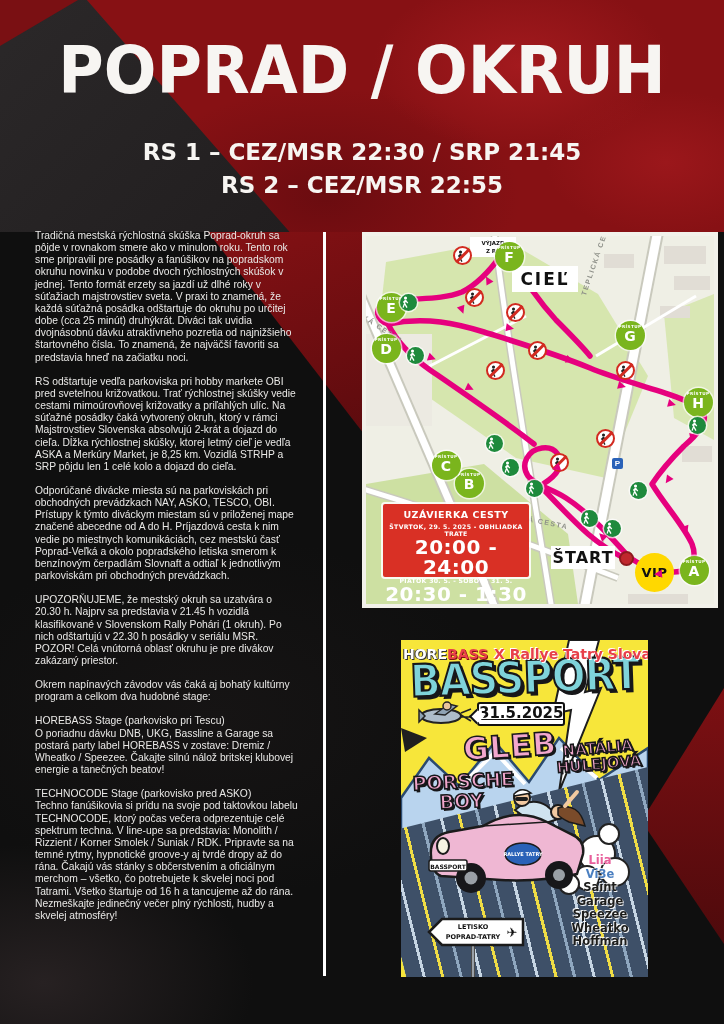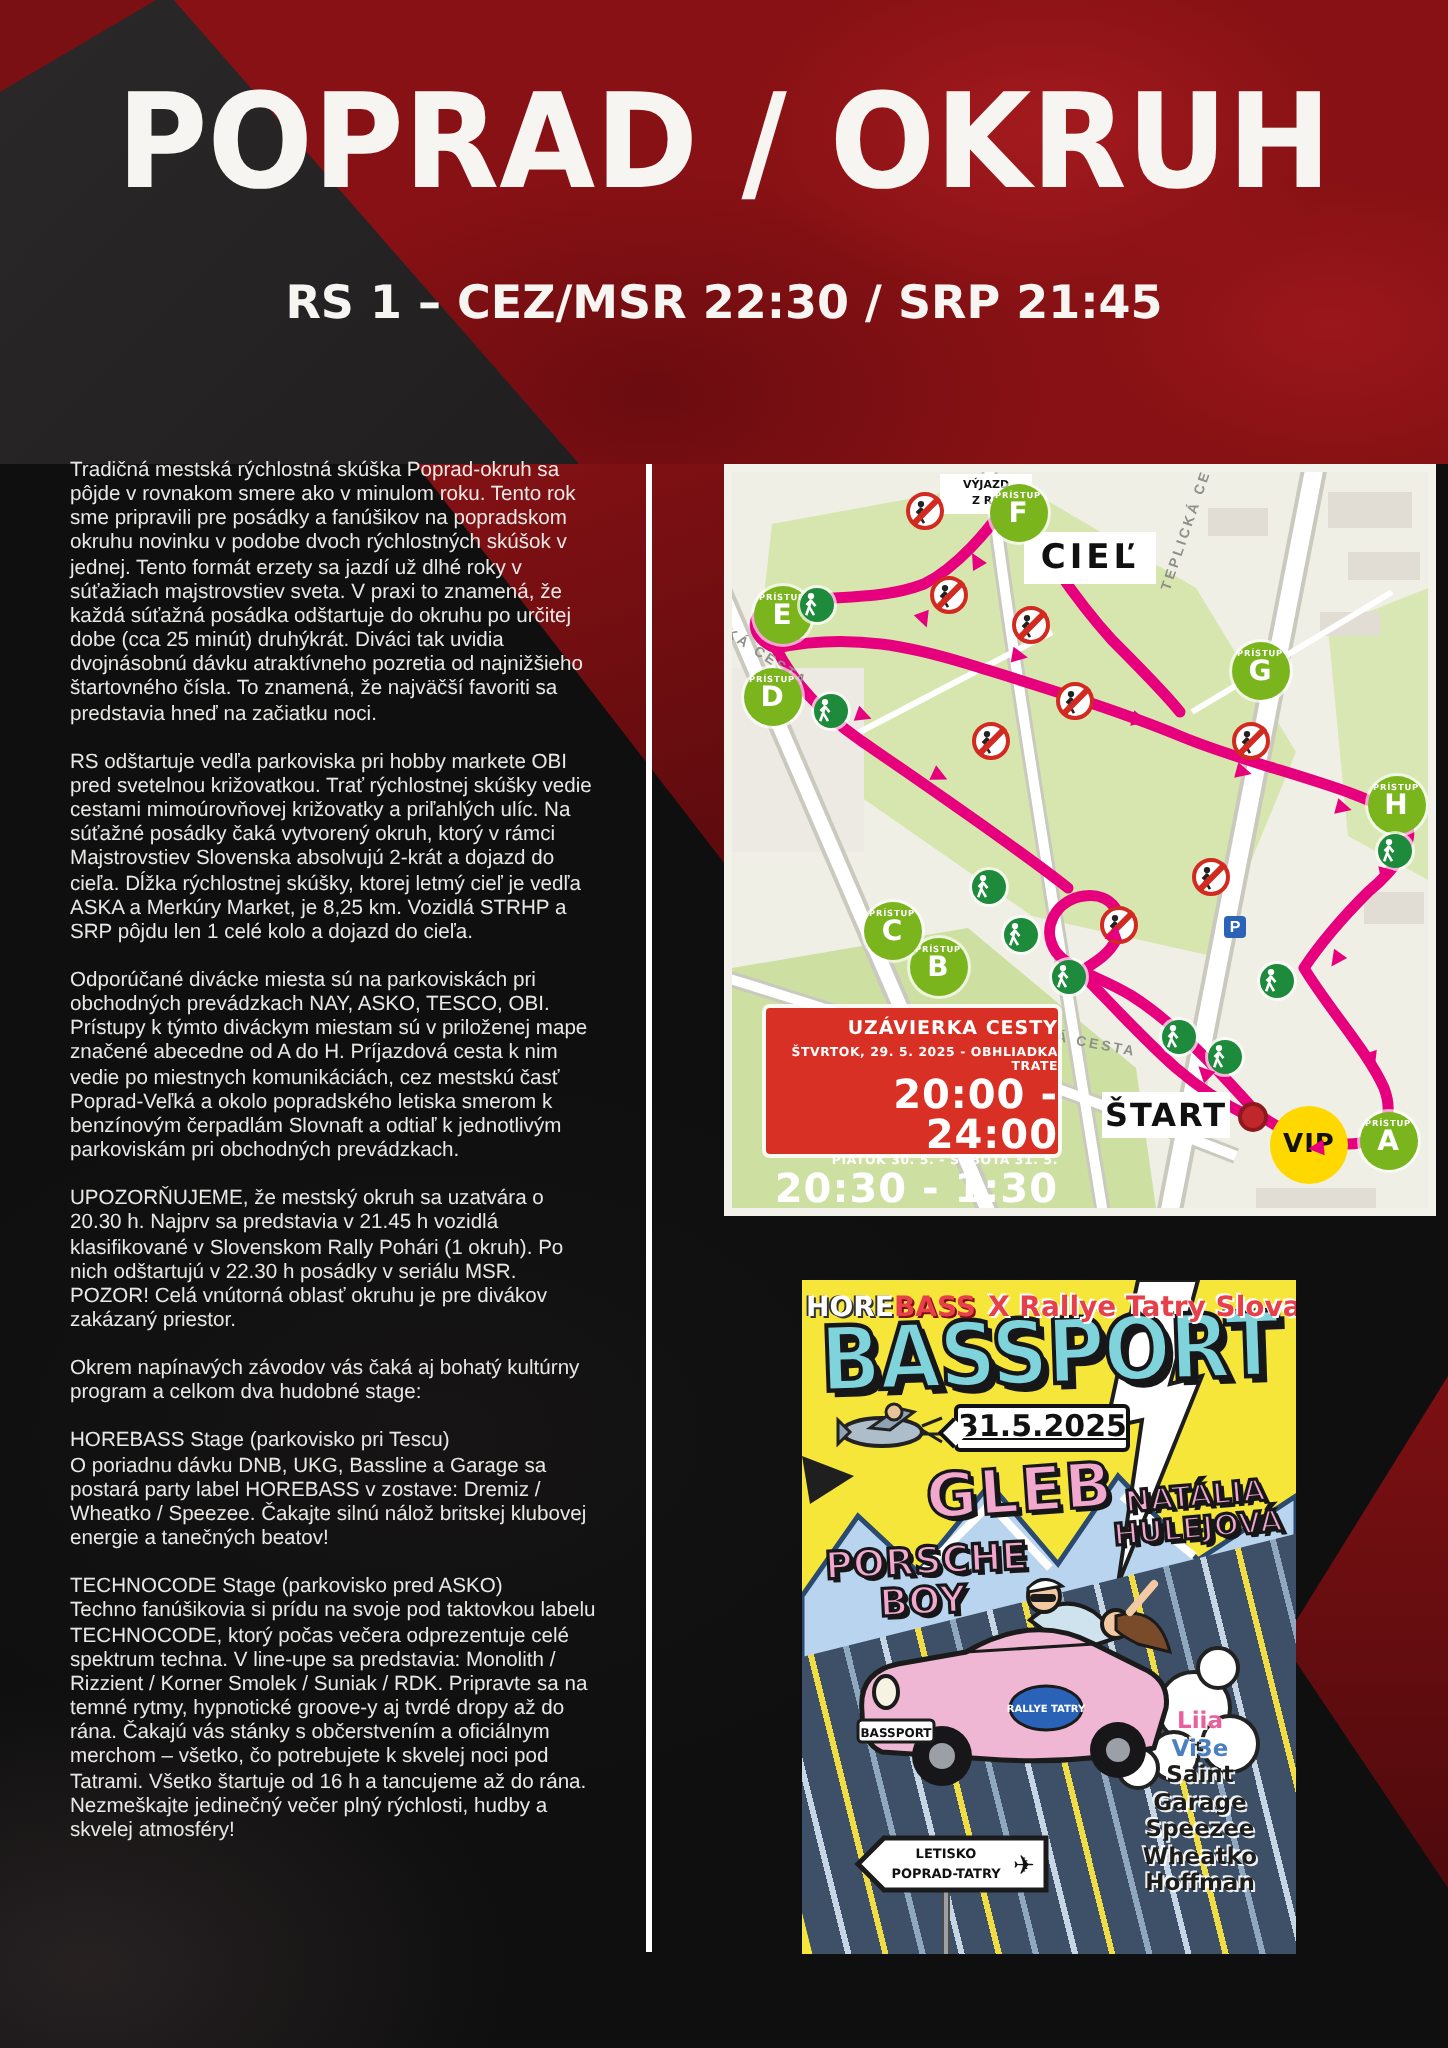--- a/index.html
+++ b/index.html
@@ -72,21 +72,21 @@
     border-right:4.5px solid transparent;border-bottom:8px solid #e6007e;}
   #parking-icon{position:absolute;left:246px;top:222px;width:11px;height:11px;background:#2a62b8;
     color:#fff;font-size:8px;font-weight:900;text-align:center;line-height:11px;border-radius:2px;}
   #start-point{position:absolute;left:253px;top:315px;width:15px;height:15px;border-radius:50%;
     background:#c0272d;border:2px solid #8d191e;}
   #vip-badge{position:absolute;left:269px;top:317px;width:39px;height:39px;border-radius:50%;
     background:#ffd800;color:#111;font-size:13px;font-weight:900;text-align:center;line-height:39px;
     font-family:"DejaVu Sans",sans-serif;letter-spacing:.5px;}
   
   #closure-box{position:absolute;left:17px;top:268px;width:146px;height:73px;background:#d93025;
-    color:#fff;text-align:right;border-radius:2px;padding-top:5px;
+    color:#fff;text-align:center;border-radius:2px;padding-top:5px;
     font-family:"DejaVu Sans",sans-serif;box-shadow:0 0 0 2px rgba(255,255,255,.85);}
   #closure-box .t{font-size:9.5px;font-weight:900;letter-spacing:.5px;margin-bottom:3px;}
   #closure-box .lbl{font-size:6.2px;font-weight:700;letter-spacing:.3px;}
   #closure-box .time{font-size:20px;font-weight:900;line-height:20px;letter-spacing:.5px;}
   
   #poster{position:absolute;left:401px;top:640px;width:247px;height:337px;
     background:#f7e63a;overflow:hidden;}
   #poster .layer{position:absolute;left:0;top:0;}
   #brand-row{position:absolute;left:2px;top:6px;font-size:14px;font-weight:900;
     font-family:"DejaVu Sans",sans-serif;white-space:nowrap;z-index:5;}
@@ -124,20 +124,21 @@
 </head>
 <body>
 
 <div id="page">
 
   <div id="header">
     <div id="header-dark-wedge"></div>
     <div id="header-corner"></div>
     <div id="title">POPRAD / OKRUH</div>
     <div id="sub2" class="sub">RS 1 – CEZ/MSR 22:30 / SRP 21:45</div>
+    <div id="sub3" class="sub">RS 2 – CEZ/MSR 22:55</div>
   </div>
 
   <div id="left-red-wedge"></div>
   <div id="right-red-wedge"></div>
 
   <div id="article">
       <div class="par">Tradičná mestská rýchlostná skúška Poprad-okruh sa pôjde v rovnakom smere ako v minulom roku. Tento rok sme pripravili pre posádky a fanúšikov na popradskom okruhu novinku v podobe dvoch rýchlostných skúšok v jednej. Tento formát erzety sa jazdí už dlhé roky v súťažiach majstrovstiev sveta. V praxi to znamená, že každá súťažná posádka odštartuje do okruhu po určitej dobe (cca 25 minút) druhýkrát. Diváci tak uvidia dvojnásobnú dávku atraktívneho pozretia od najnižšieho štartovného čísla. To znamená, že najväčší favoriti sa predstavia hneď na začiatku noci.</div>
       <div class="par">RS odštartuje vedľa parkoviska pri hobby markete OBI pred svetelnou križovatkou. Trať rýchlostnej skúšky vedie cestami mimoúrovňovej križovatky a priľahlých ulíc. Na súťažné posádky čaká vytvorený okruh, ktorý v rámci Majstrovstiev Slovenska absolvujú 2-krát a dojazd do cieľa. Dĺžka rýchlostnej skúšky, ktorej letmý cieľ je vedľa ASKA a Merkúry Market, je 8,25 km. Vozidlá STRHP a SRP pôjdu len 1 celé kolo a dojazd do cieľa.</div>
       <div class="par">Odporúčané divácke miesta sú na parkoviskách pri obchodných prevádzkach NAY, ASKO, TESCO, OBI. Prístupy k týmto diváckym miestam sú v priloženej mape značené abecedne od A do H. Príjazdová cesta k nim vedie po miestnych komunikáciách, cez mestskú časť Poprad-Veľká a okolo popradského letiska smerom k benzínovým čerpadlám Slovnaft a odtiaľ k jednotlivým parkoviskám pri obchodných prevádzkach.</div>
       <div class="par">UPOZORŇUJEME, že mestský okruh sa uzatvára o 20.30 h. Najprv sa predstavia v 21.45 h vozidlá klasifikované v Slovenskom Rally Pohári (1 okruh). Po nich odštartujú v 22.30 h posádky v seriálu MSR. POZOR! Celá vnútorná oblasť okruhu je pre divákov zakázaný priestor.</div>

